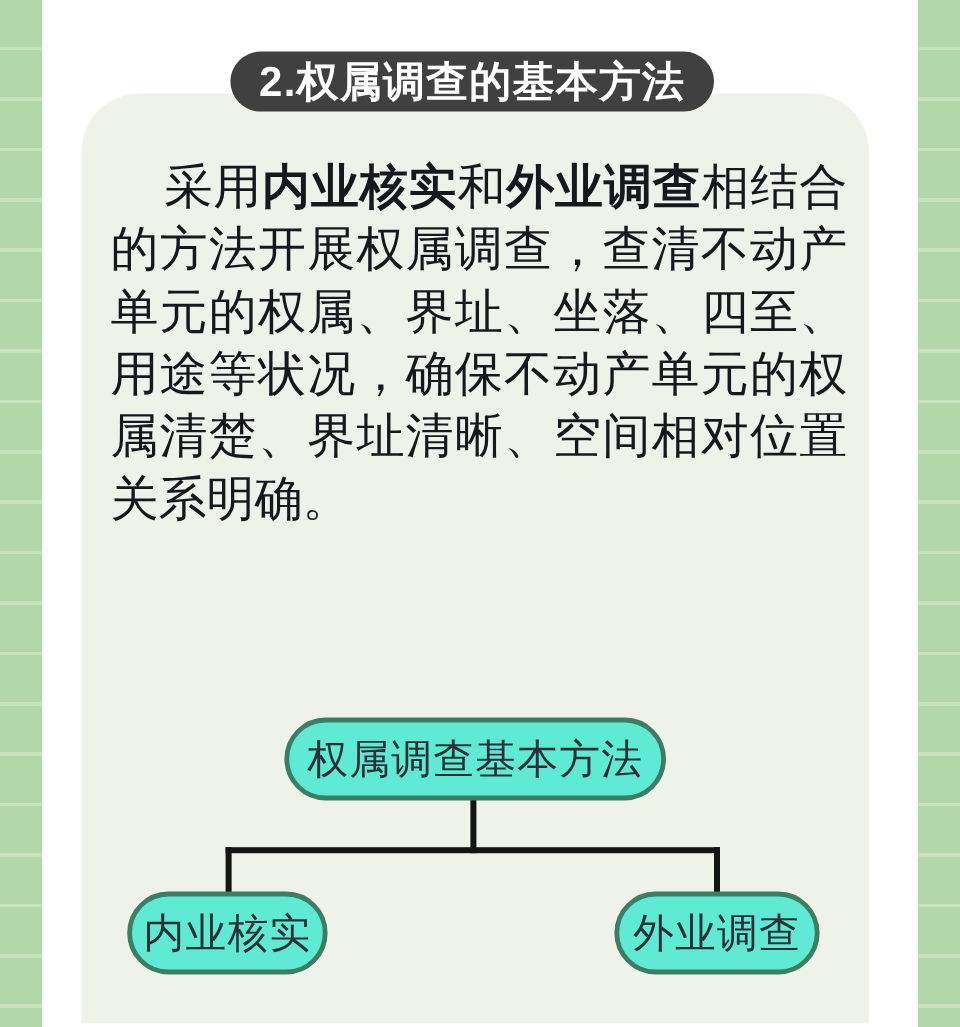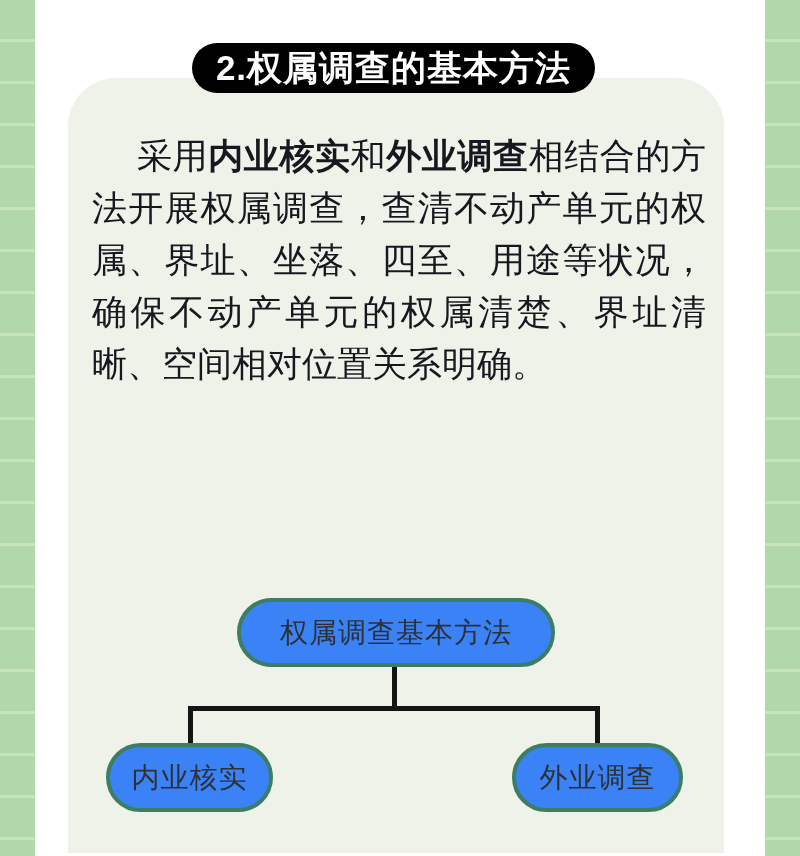--- a/index.html
+++ b/index.html
@@ -19,41 +19,41 @@
   .strip.left{left:0;}
   .strip.right{right:0;}
   
   .panel{
     position:absolute;left:68px;top:78px;width:656px;height:775px;
     background:#eef2e9;border-radius:48px 48px 0 0;
   }
   
   .badge{
     position:absolute;left:192px;top:43px;width:403px;height:50px;
-    background:#000000;border-radius:26px;
+    background:#404040;border-radius:26px;
     display:flex;align-items:center;justify-content:center;
     color:#ffffff;font-size:35px;font-weight:bold;letter-spacing:1px;
     box-sizing:border-box;
   }
   
   .body-text{
     position:absolute;left:92px;top:130px;width:614px;
-    color:#17171f;font-size:35px;line-height:52px;
+    color:#17171f;font-size:40px;line-height:52px;
     text-align:justify;text-justify:inter-ideograph;
   }
   .body-text p{margin:0;}
   .para-1{text-indent:45px;}
   .para-2{text-indent:78px;margin-top:13px !important;}
   .body-text b{font-weight:bold;}
   
   .node{
     position:absolute;box-sizing:border-box;height:69px;
-    background:#3b82f6;border:4px solid #3c7d63;border-radius:35px;
+    background:#5eead4;border:4px solid #3c7d63;border-radius:35px;
     display:flex;align-items:center;justify-content:center;
-    color:#2c3137;font-size:28px;letter-spacing:1px;
+    color:#2c3137;font-size:34px;letter-spacing:1px;
   }
   .node-root{left:237px;top:598px;width:318px;}
   .node-left{left:106px;top:743px;width:167px;}
   .node-right{left:512px;top:743px;width:171px;}
   .conn{position:absolute;background:#141414;}
   .conn-stub{left:392px;top:665px;width:5px;height:46px;}
   .conn-h{left:188px;top:706px;width:412px;height:5px;}
   .conn-dl{left:188px;top:706px;width:5px;height:38px;}
   .conn-dr{left:595px;top:706px;width:5px;height:38px;}
 </style>

